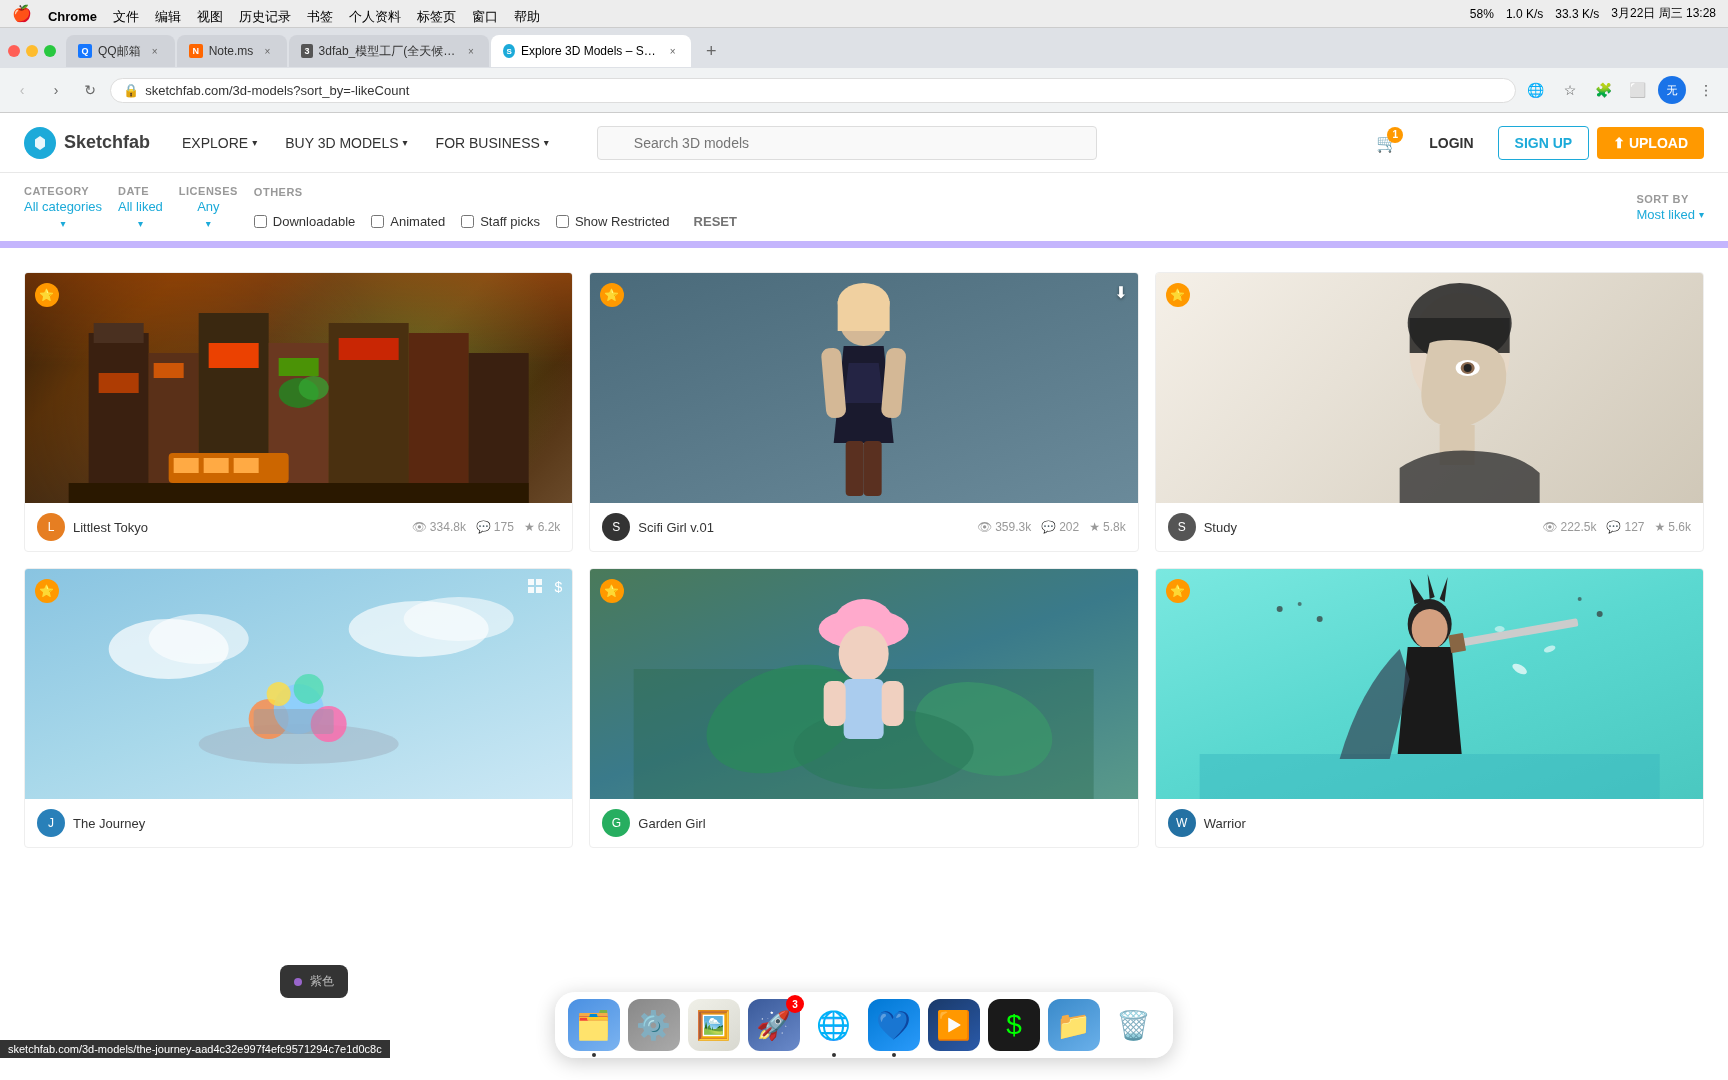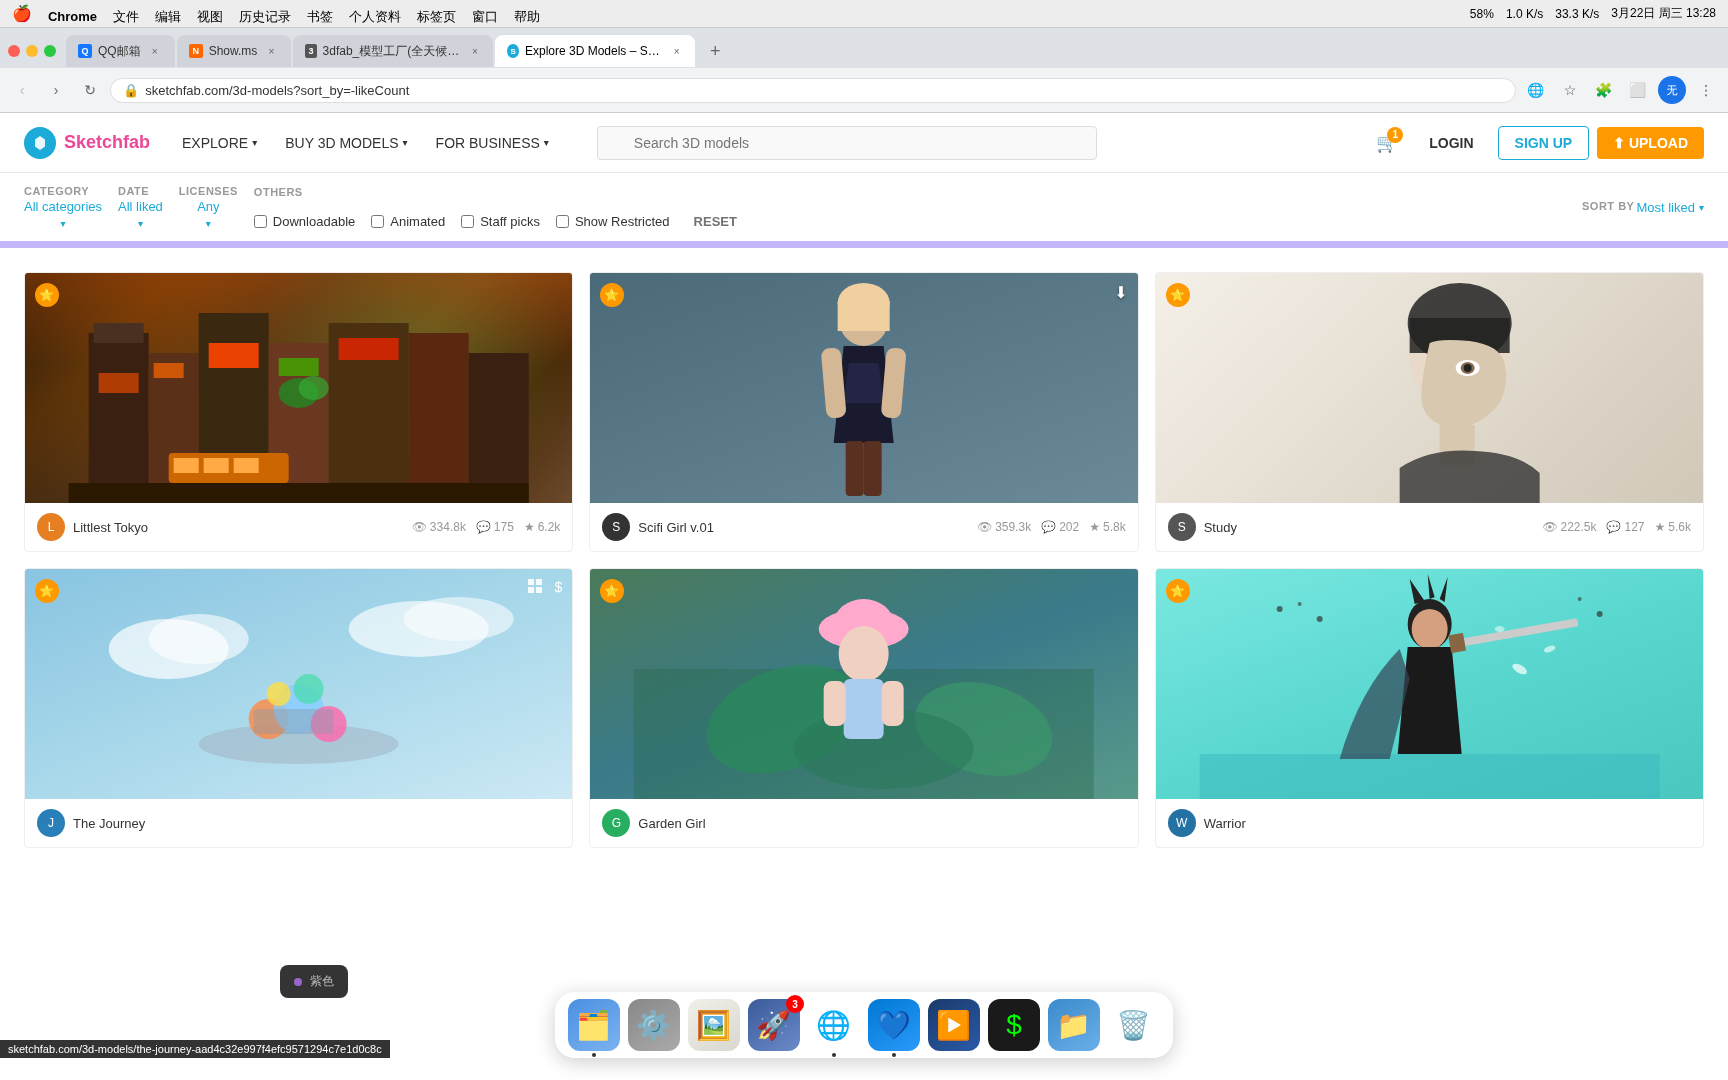--- a/index.html
+++ b/index.html
@@ -117,21 +117,21 @@
       display: flex;
       align-items: center;
       gap: 20px;
     }
     .sf-logo {
       display: flex;
       align-items: center;
       gap: 8px;
       font-weight: 700;
       font-size: 18px;
-      color: #ec4899;
+      color: #404040;
     }
     .sf-logo-icon {
       width: 32px; height: 32px;
       background: #1caad9;
       border-radius: 50%;
       display: flex; align-items: center; justify-content: center;
       color: white; font-size: 14px;
     }
     .sf-nav {
       display: flex;
@@ -263,21 +263,21 @@
       justify-content: space-between;
     }
     .filter-check input { cursor: pointer; }
     .reset-btn {
       font-size: 13px;
       font-weight: 600;
       color: #737373;
       cursor: pointer;
       margin-left: 8px;
     }
-    .sort-by { margin-left: auto; display: flex; flex-direction: row; }
+    .sort-by { margin-left: auto; display: flex; flex-direction: column; }
     .sort-select {
       display: flex;
       align-items: center;
       gap: 4px;
       font-size: 13px;
       color: #1caad9;
       cursor: pointer;
       font-weight: 500;
     }
 
@@ -481,21 +481,21 @@
       <div style="width:12px;height:12px;border-radius:50%;background:#28c840;cursor:pointer;"></div>
     </div>
 
     <div class="tab">
       <div class="tab-favicon" style="background:#1677ff;border-radius:2px;display:flex;align-items:center;justify-content:center;color:white;font-size:9px;font-weight:700;">Q</div>
       <span class="tab-title">QQ邮箱</span>
       <span class="tab-close">×</span>
     </div>
     <div class="tab">
       <div class="tab-favicon" style="background:#ff6600;border-radius:2px;display:flex;align-items:center;justify-content:center;color:white;font-size:9px;font-weight:700;">N</div>
-      <span class="tab-title">Show.ms</span>
+      <span class="tab-title">Note.ms</span>
       <span class="tab-close">×</span>
     </div>
     <div class="tab">
       <div class="tab-favicon" style="background:#555;border-radius:2px;display:flex;align-items:center;justify-content:center;color:white;font-size:9px;font-weight:700;">3</div>
       <span class="tab-title">3dfab_模型工厂(全天候自助下载…</span>
       <span class="tab-close">×</span>
     </div>
     <div class="tab active">
       <div class="tab-favicon" style="background:#1caad9;border-radius:50%;display:flex;align-items:center;justify-content:center;color:white;font-size:8px;font-weight:700;">S</div>
       <span class="tab-title">Explore 3D Models – Sketchfab</span>

